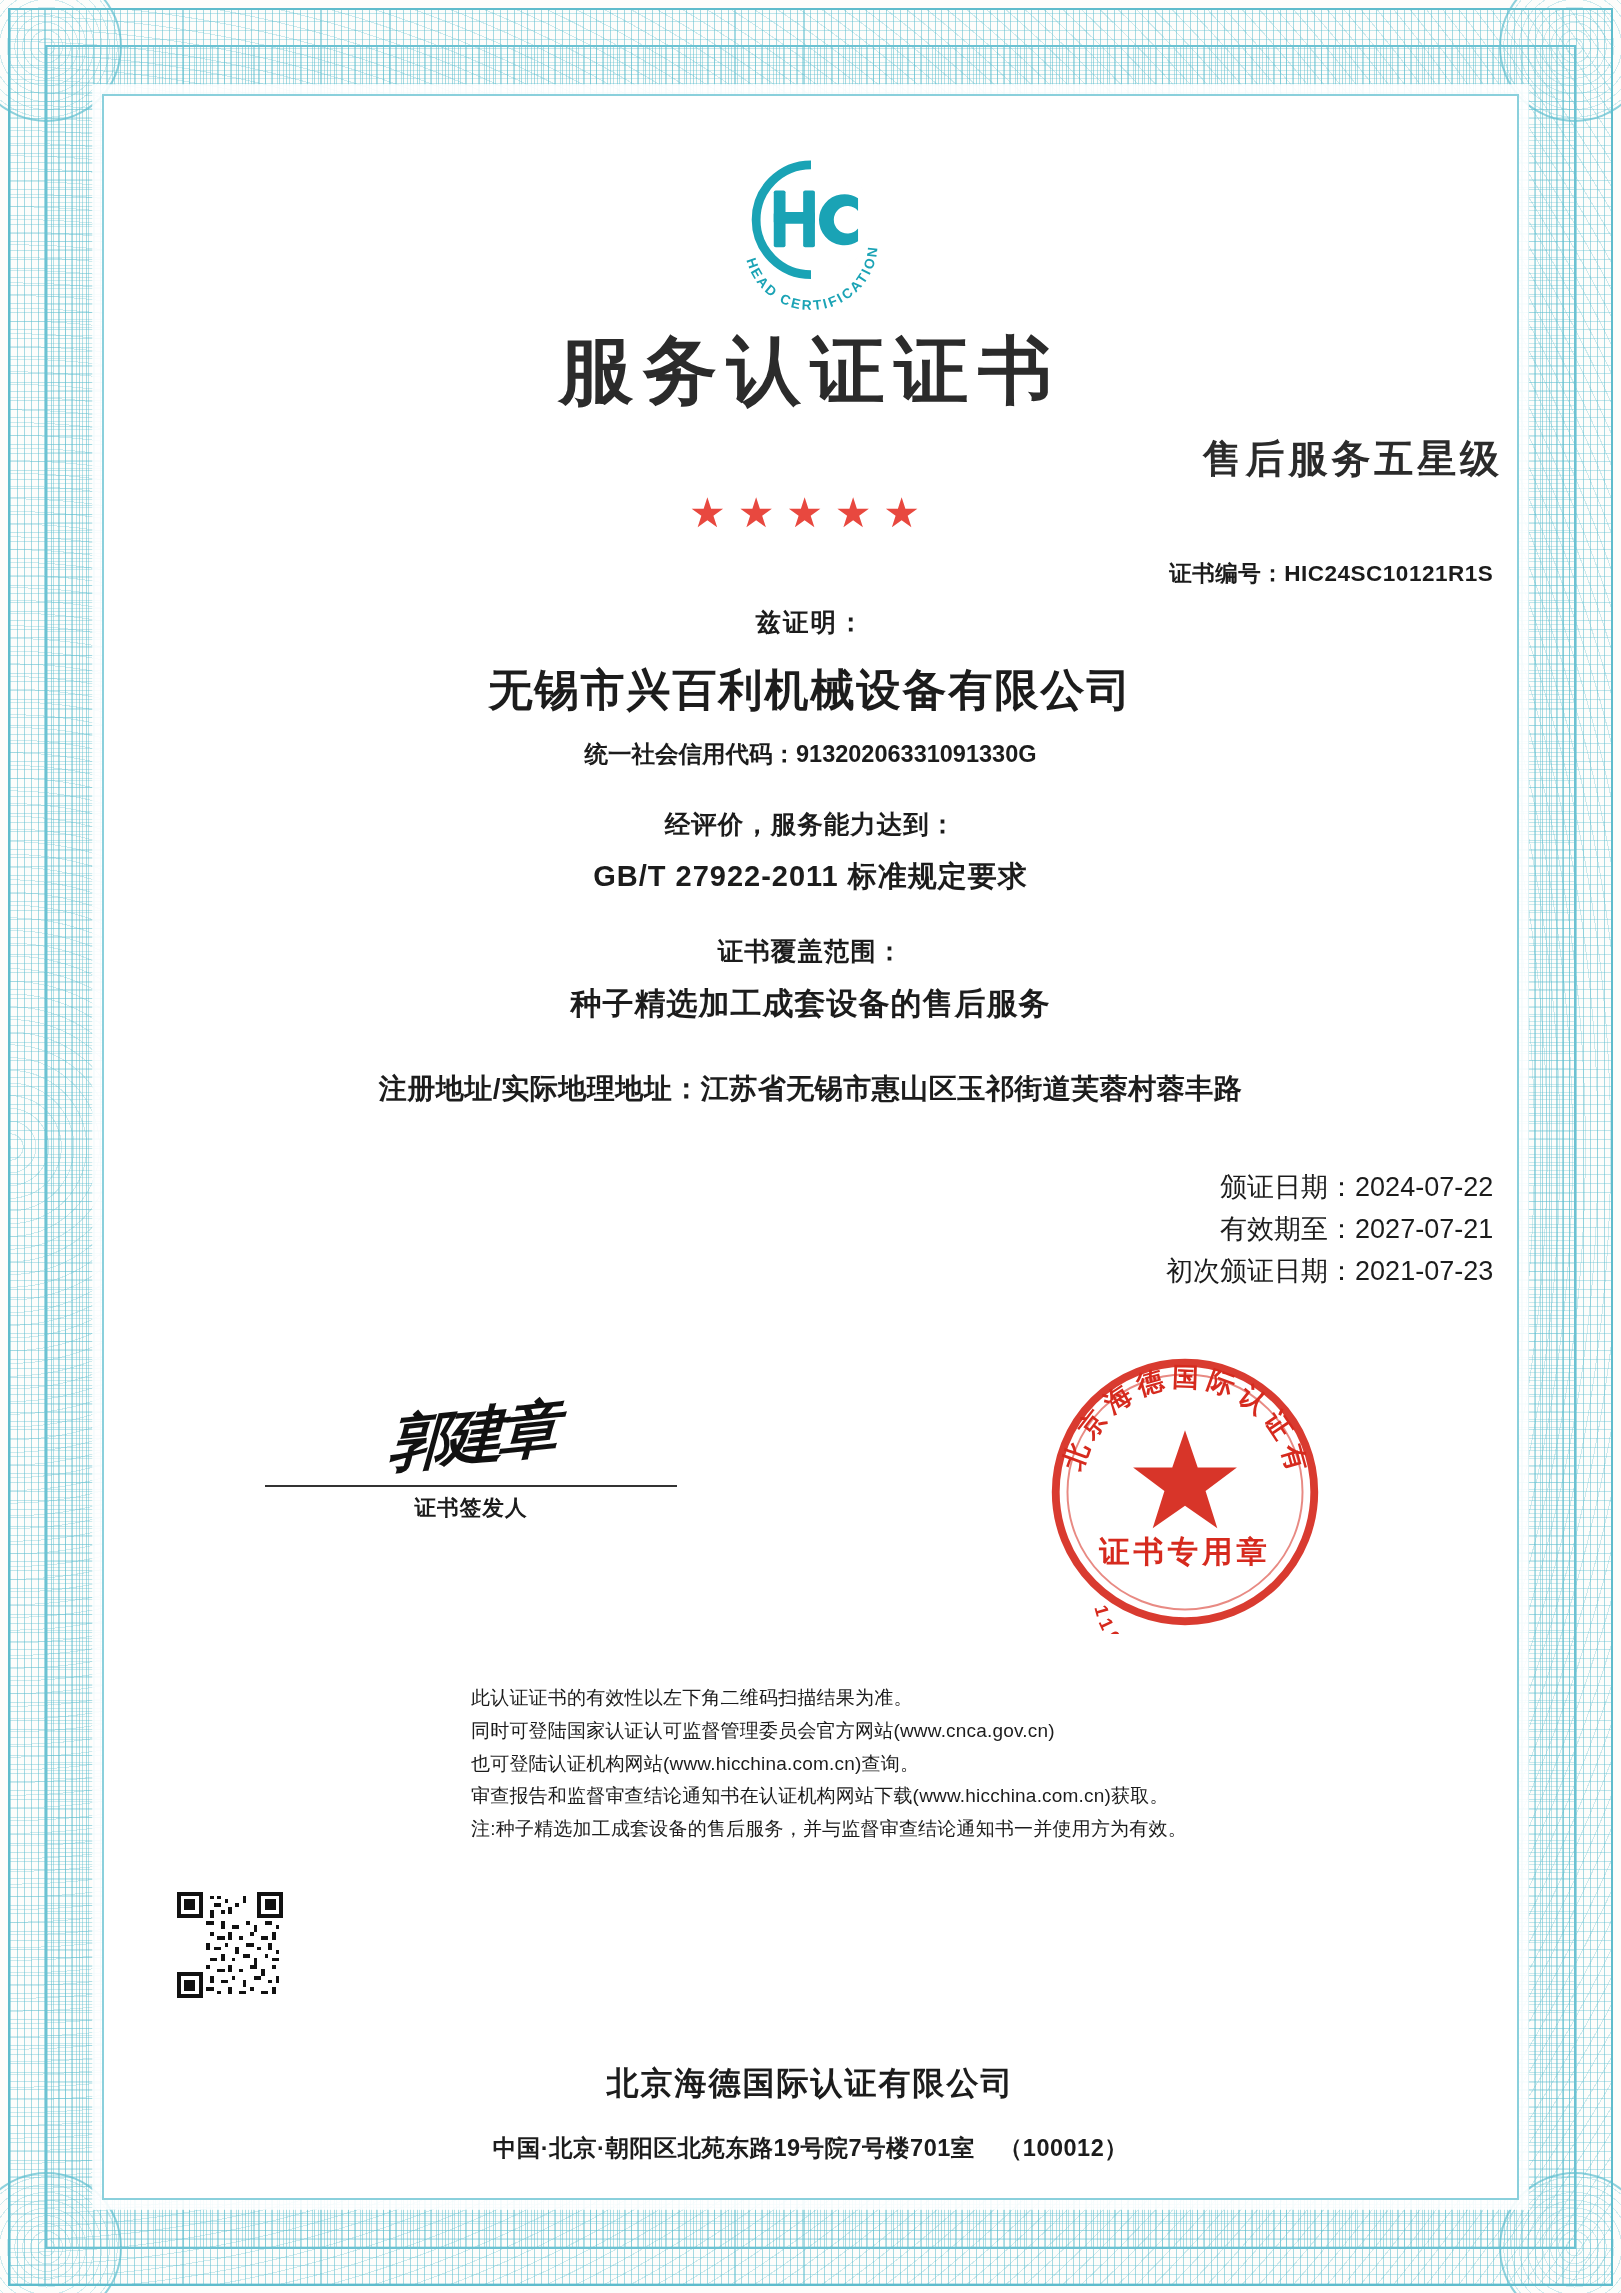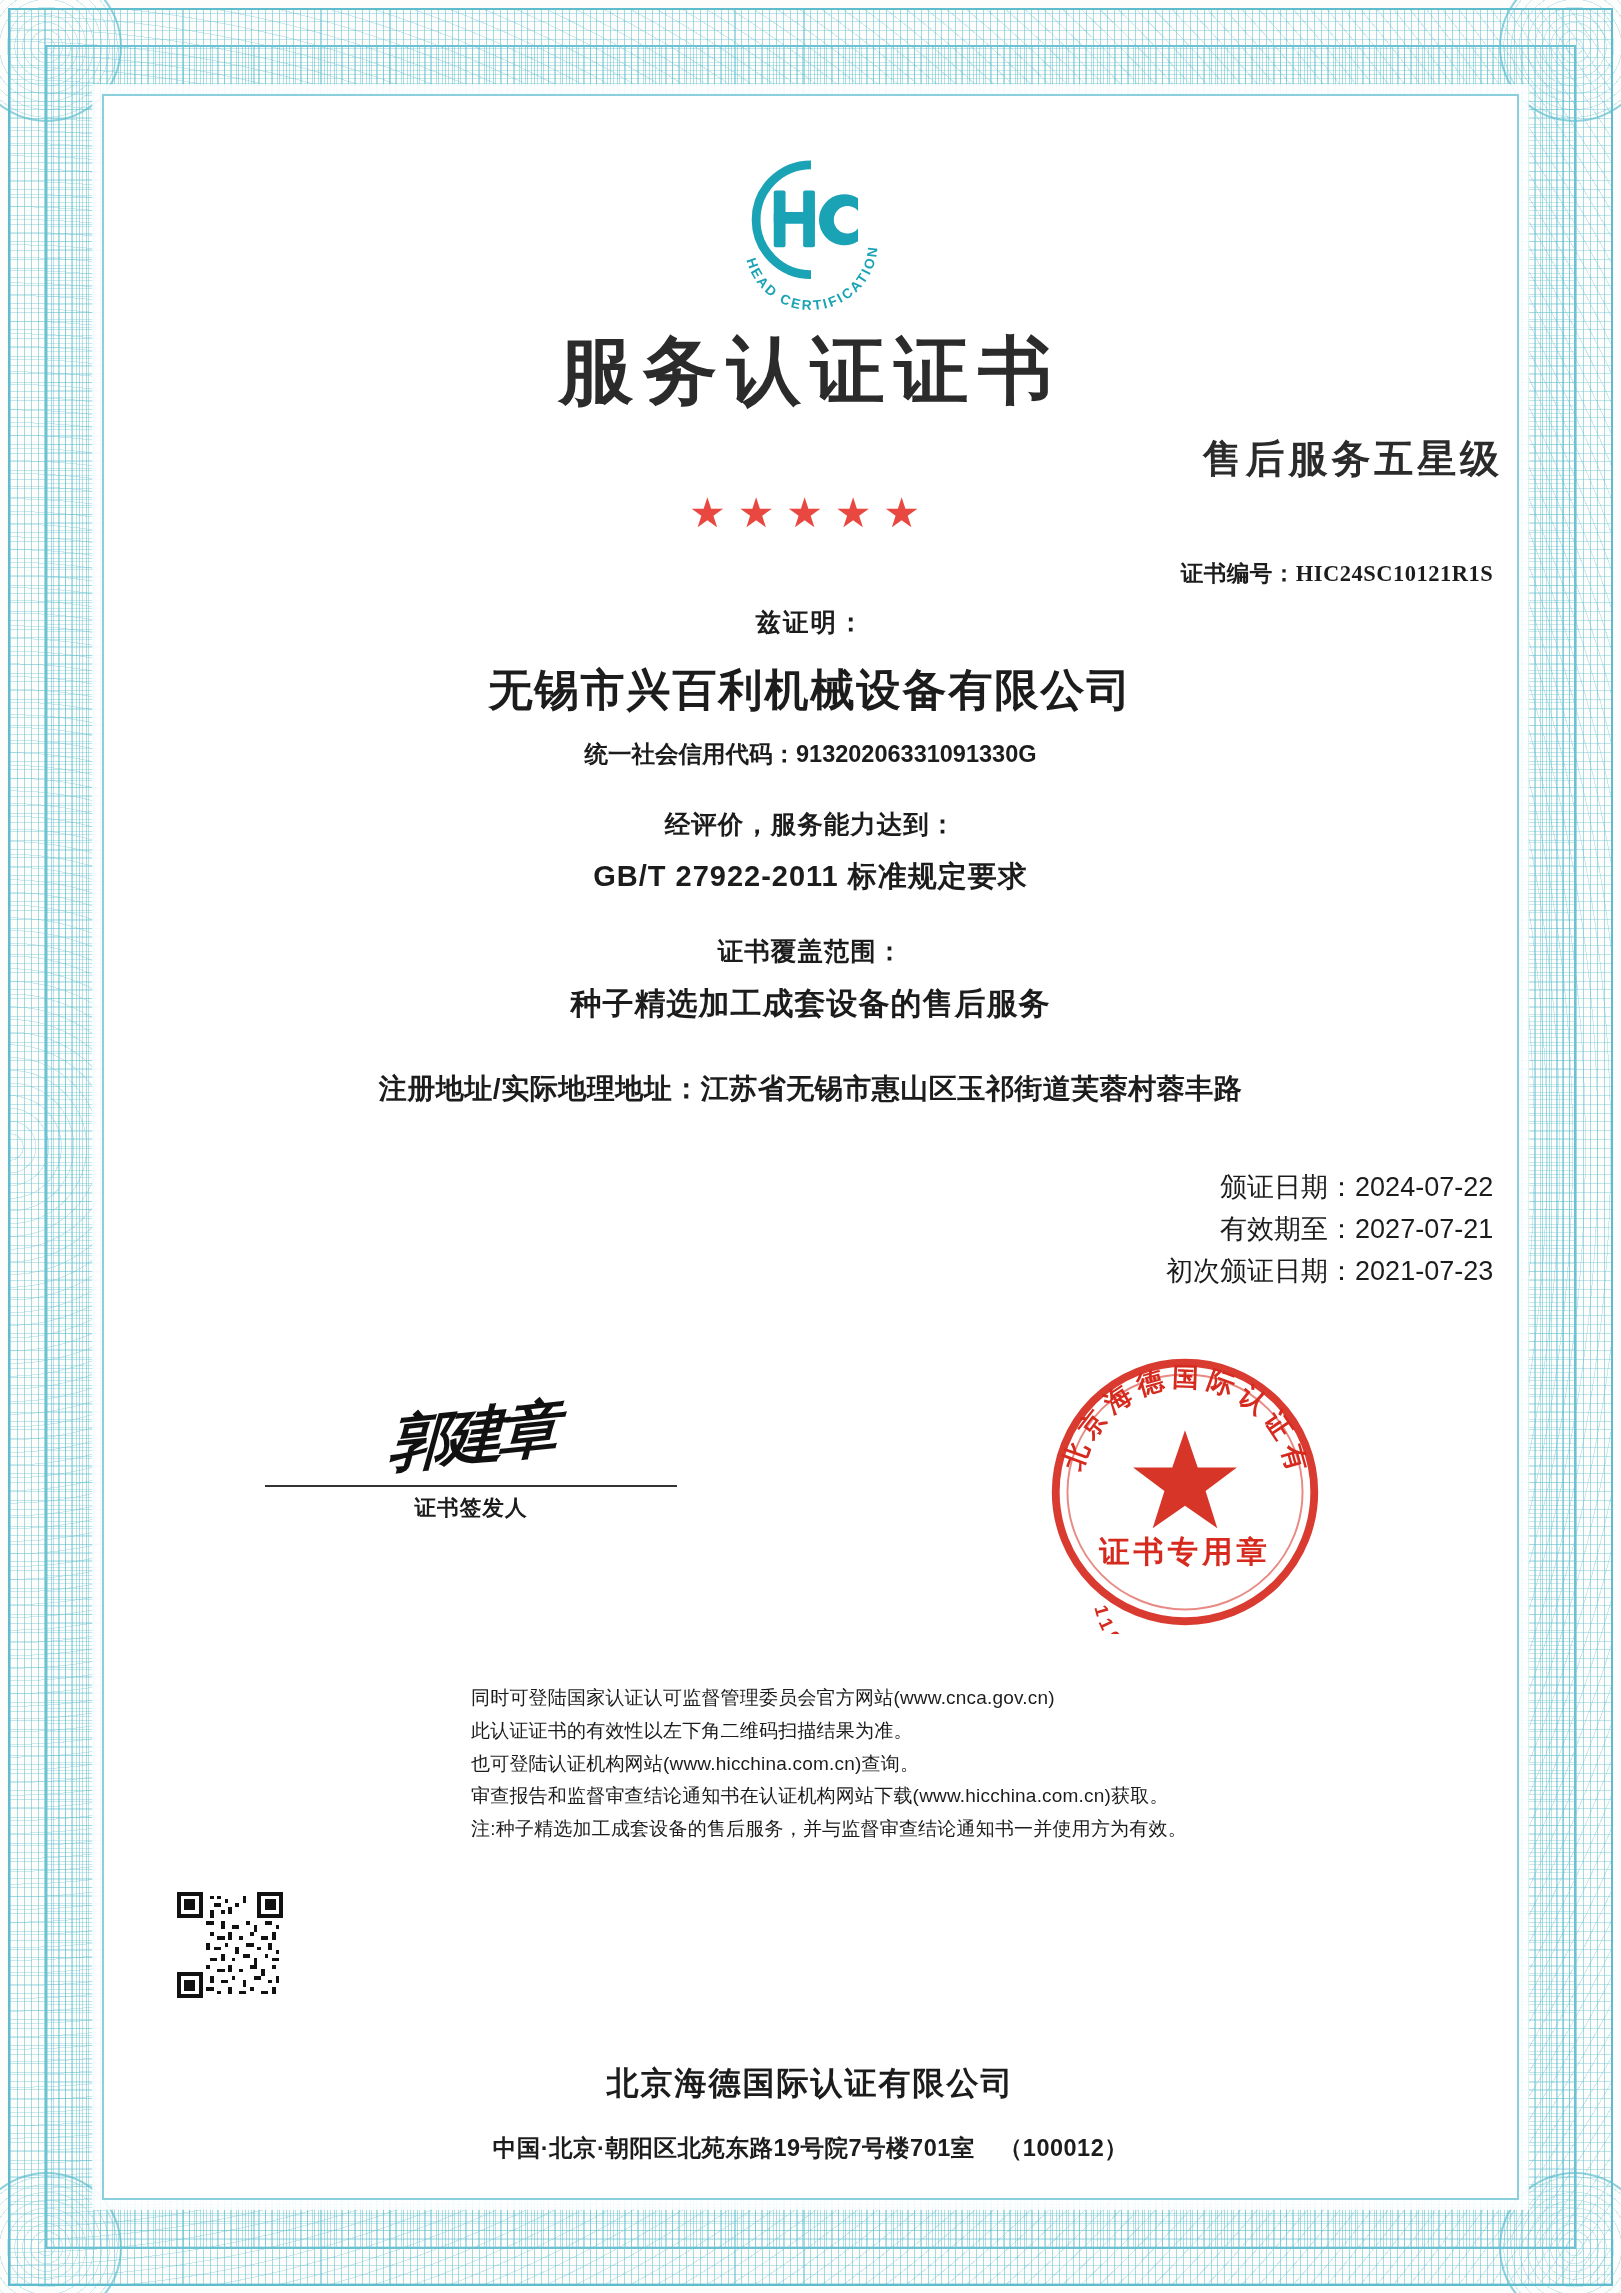--- a/index.html
+++ b/index.html
@@ -106,21 +106,21 @@
 
   .cert-no {
     text-align: right;
     font-size: 22.5px;
     font-weight: bold;
     color: #1c1c1c;
     margin-top: 23.5px;
     padding-right: 9.8px;
     letter-spacing: 0.5px;
   }
-  .cert-no .val { font-family: Liberation Serif, serif; }
+  .cert-no .val { font-family: Liberation Sans, sans-serif; }
 
   .line-center {
     text-align: center;
     color: #1c1c1c;
   }
   .hereby {
     font-size: 25.5px;
     font-weight: bold;
     margin-top: 15.7px;
     letter-spacing: 2px;
@@ -437,22 +437,22 @@
             <rect x="14" y="26" width="1" height="2"></rect>
           <rect x="17" y="27" width="2" height="1"></rect>
             <rect x="20" y="26" width="1" height="1"></rect>
             <rect x="23" y="27" width="2" height="1"></rect>
           <rect x="26" y="26" width="1" height="2"></rect>
         </g>
       </svg>
     </div>
 
     <div class="notes">
+      <div>此认证证书的有效性以左下角二维码扫描结果为准。</div>
       <div>同时可登陆国家认证认可监督管理委员会官方网站(www.cnca.gov.cn)</div>
-      <div>此认证证书的有效性以左下角二维码扫描结果为准。</div>
       <div>也可登陆认证机构网站(www.hicchina.com.cn)查询。</div>
       <div>审查报告和监督审查结论通知书在认证机构网站下载(www.hicchina.com.cn)获取。</div>
       <div>注:种子精选加工成套设备的售后服务，并与监督审查结论通知书一并使用方为有效。</div>
     </div>
 
     <div class="footer">
       <div class="org">北京海德国际认证有限公司</div>
       <div class="addr">中国·北京·朝阳区北苑东路19号院7号楼701室　（100012）</div>
     </div>
 

